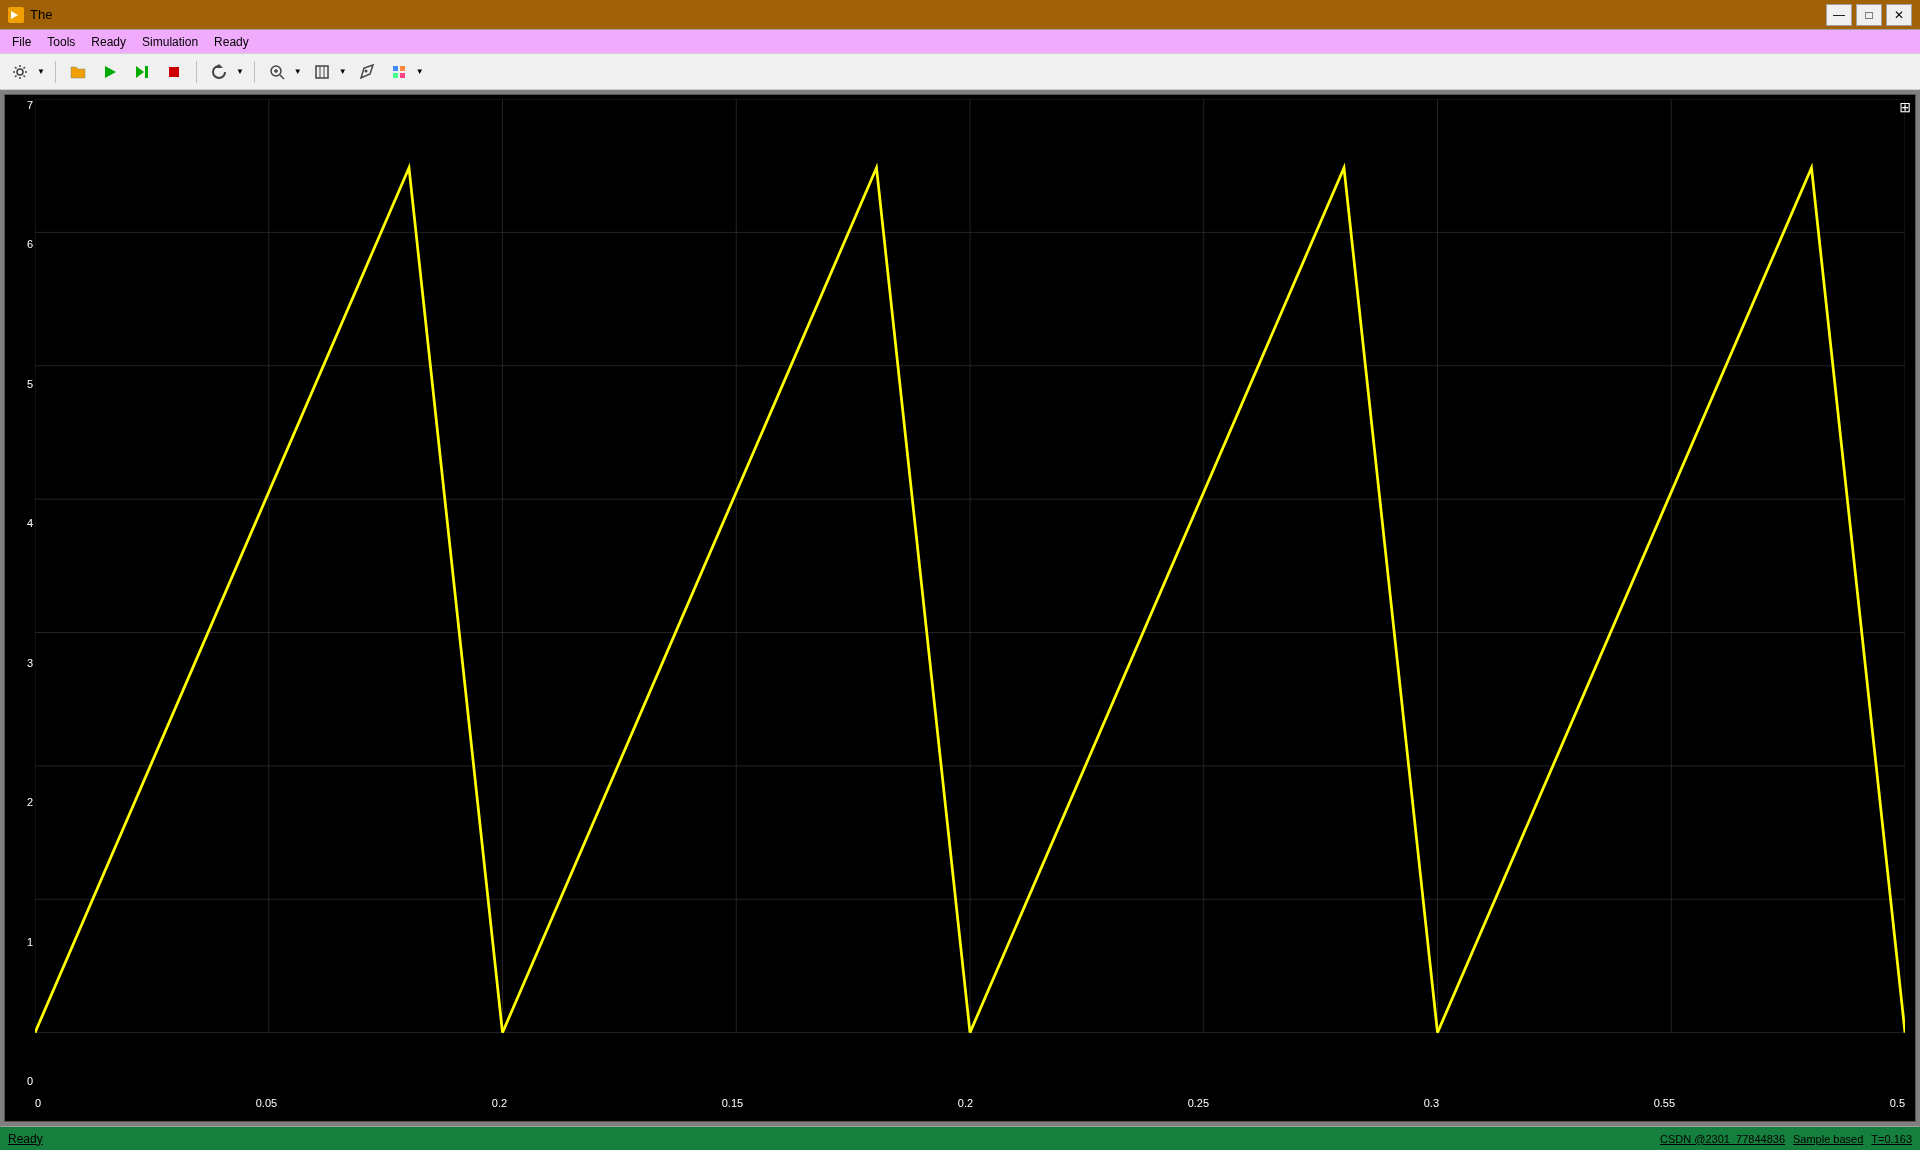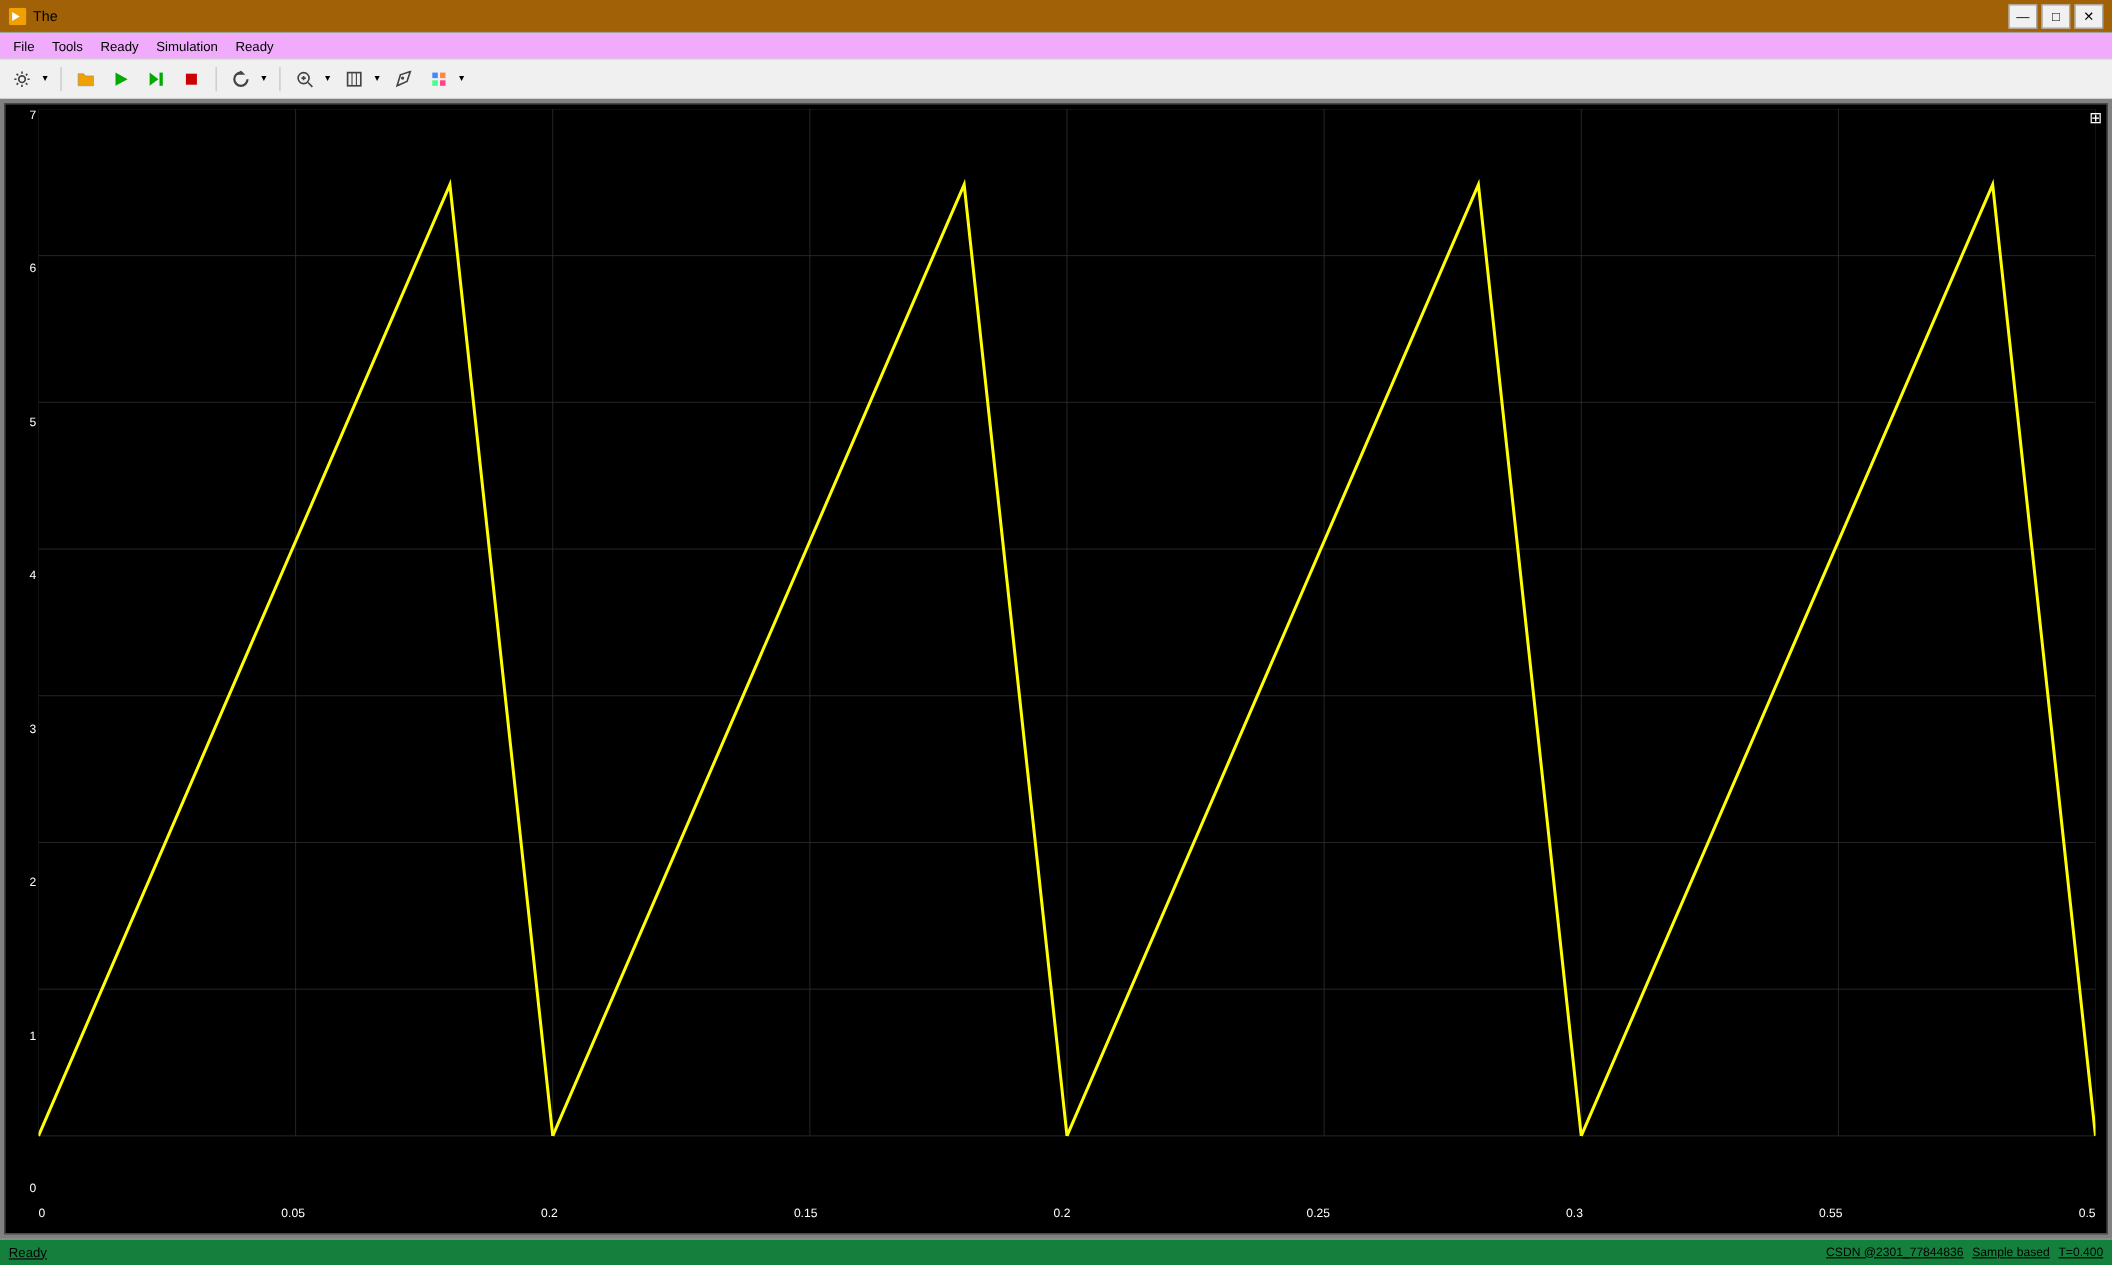--- a/index.html
+++ b/index.html
@@ -378,15 +378,15 @@
     </div>
 
   </div>
 </div>
 
 <div id="status-bar">
   <span>Ready</span>
   <div id="status-right">
     <span>CSDN @2301_77844836</span>
     <span>Sample based</span>
-    <span>T=0.400</span>
+    <span>T=0.163</span>
   </div>
 </div>
 
 </body></html>

